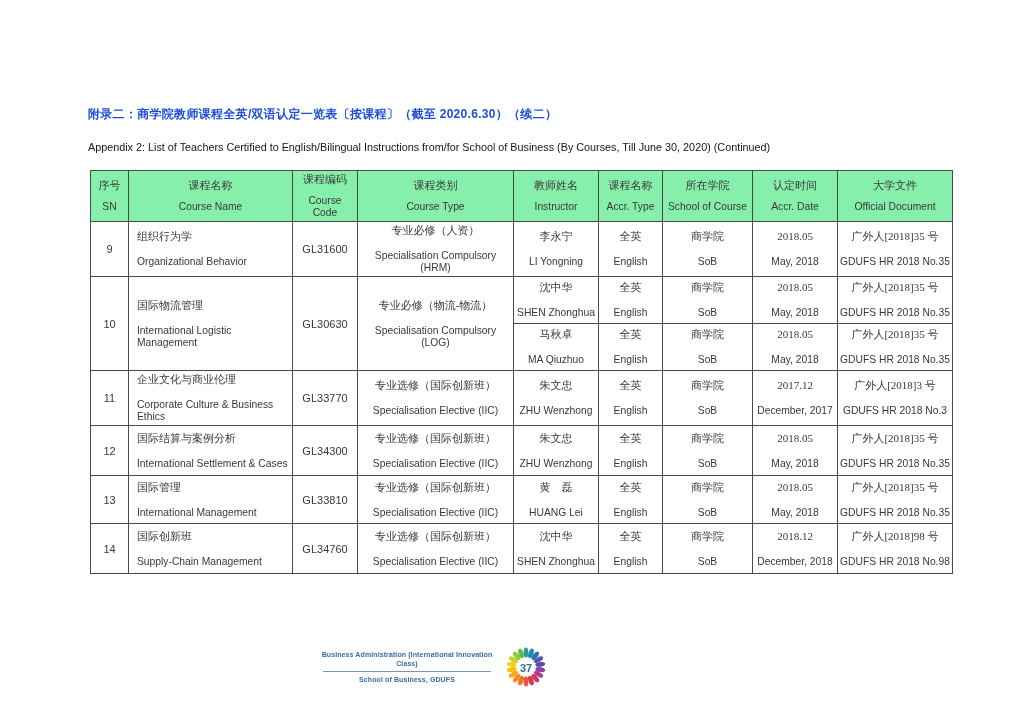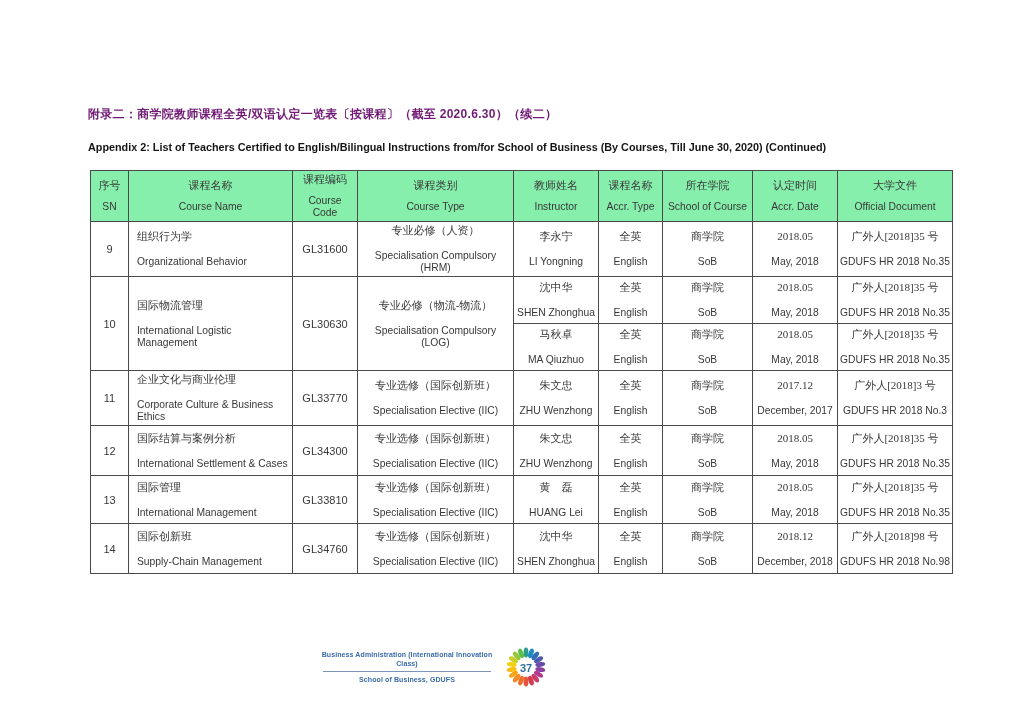--- a/index.html
+++ b/index.html
@@ -1,21 +1,21 @@
 <!DOCTYPE html>
 <html><head>
 <meta charset="utf-8">
 <style>
   * { margin:0; padding:0; box-sizing:border-box; }
   html,body { width:1024px; height:724px; background:#ffffff;
     font-family:"Liberation Sans","DejaVu Sans",sans-serif; }
   .page { position:relative; width:1024px; height:724px; background:#fff; overflow:hidden; }
 
-  .title-zh { position:absolute; left:88px; top:106px; font-size:12px; font-weight:bold; color:#701a75; letter-spacing:.3px; }
-  .title-en { position:absolute; left:88px; top:141px; font-size:10.8px; font-weight:bold; color:#151515; }
+  .title-zh { position:absolute; left:88px; top:106px; font-size:12px; font-weight:bold; color:#1d4ed8; letter-spacing:.3px; }
+  .title-en { position:absolute; left:88px; top:141px; font-size:10.8px; font-weight:normal; color:#151515; }
 
   table.cert { position:absolute; left:90px; top:170px; width:862px;
     border-collapse:collapse; table-layout:fixed; }
   .cert th, .cert td { border:1px solid #4a4a4a; vertical-align:middle;
     text-align:center; padding:2px 2px; color:#383838; overflow:hidden; }
   .cert thead th { background:#86efac; font-weight:normal; height:48px; }
   .zh { font-size:11px; line-height:13px; }
   .en { font-size:10.3px; line-height:12px; }
   .gap { margin-bottom:13px;font-family:Liberation Serif, serif; }         
   .hgap { margin-bottom:9px; }         

